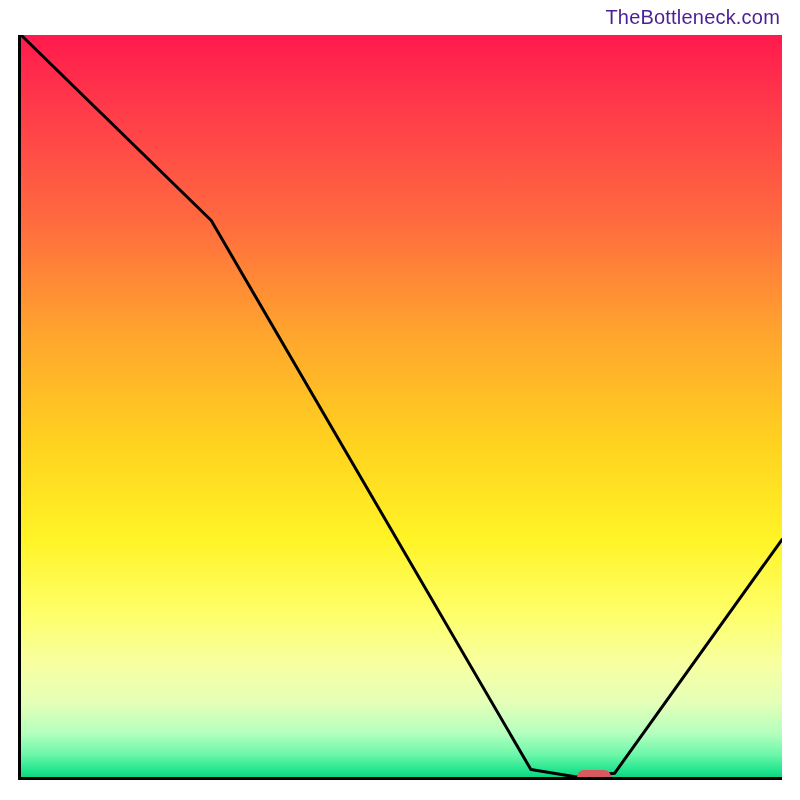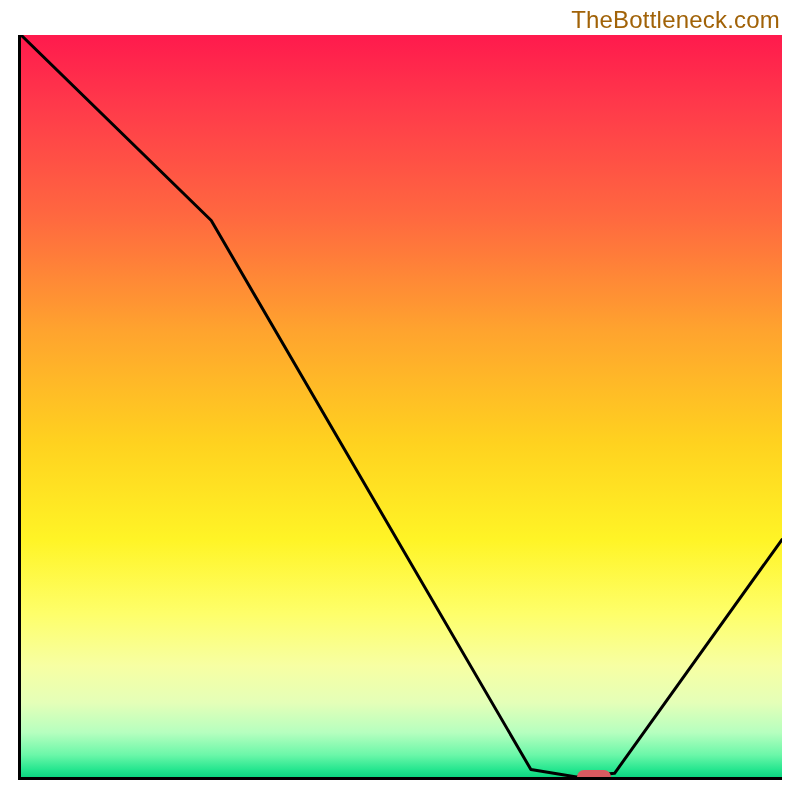--- a/index.html
+++ b/index.html
@@ -8,22 +8,22 @@
     height: 800px;
     background: #fff;
     position: relative;
     font-family: Arial, sans-serif;
     overflow: hidden;
   }
   .watermark {
     position: absolute;
     top: 6px;
     right: 20px;
-    color: #a16207;
-    font-size: 24px;
+    color: #4c1d95;
+    font-size: 20px;
     letter-spacing: 0.2px;
     z-index: 10;
   }
   .plot-area {
     position: absolute;
     left: 18px;
     top: 35px;
     width: 764px;
     height: 745px;
     border-left: 3px solid #000;

